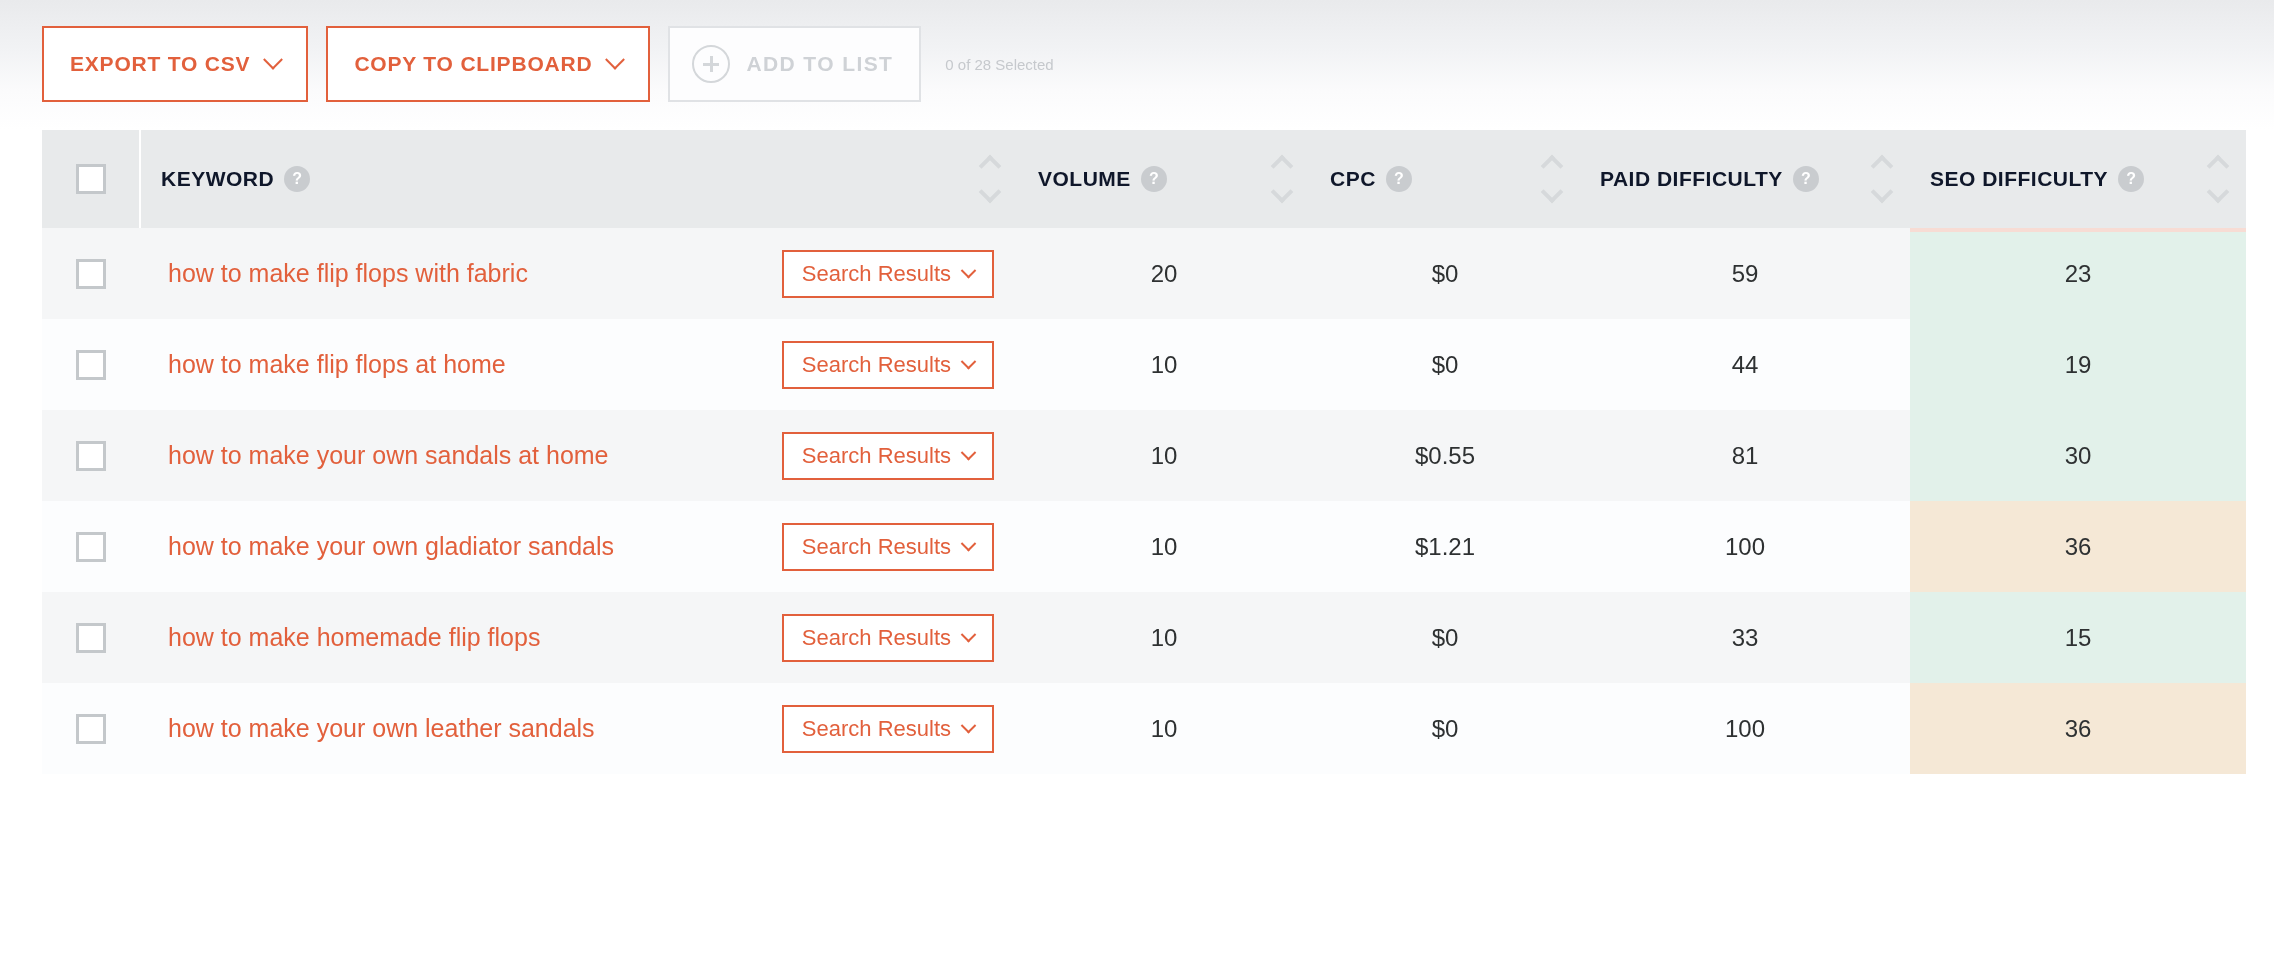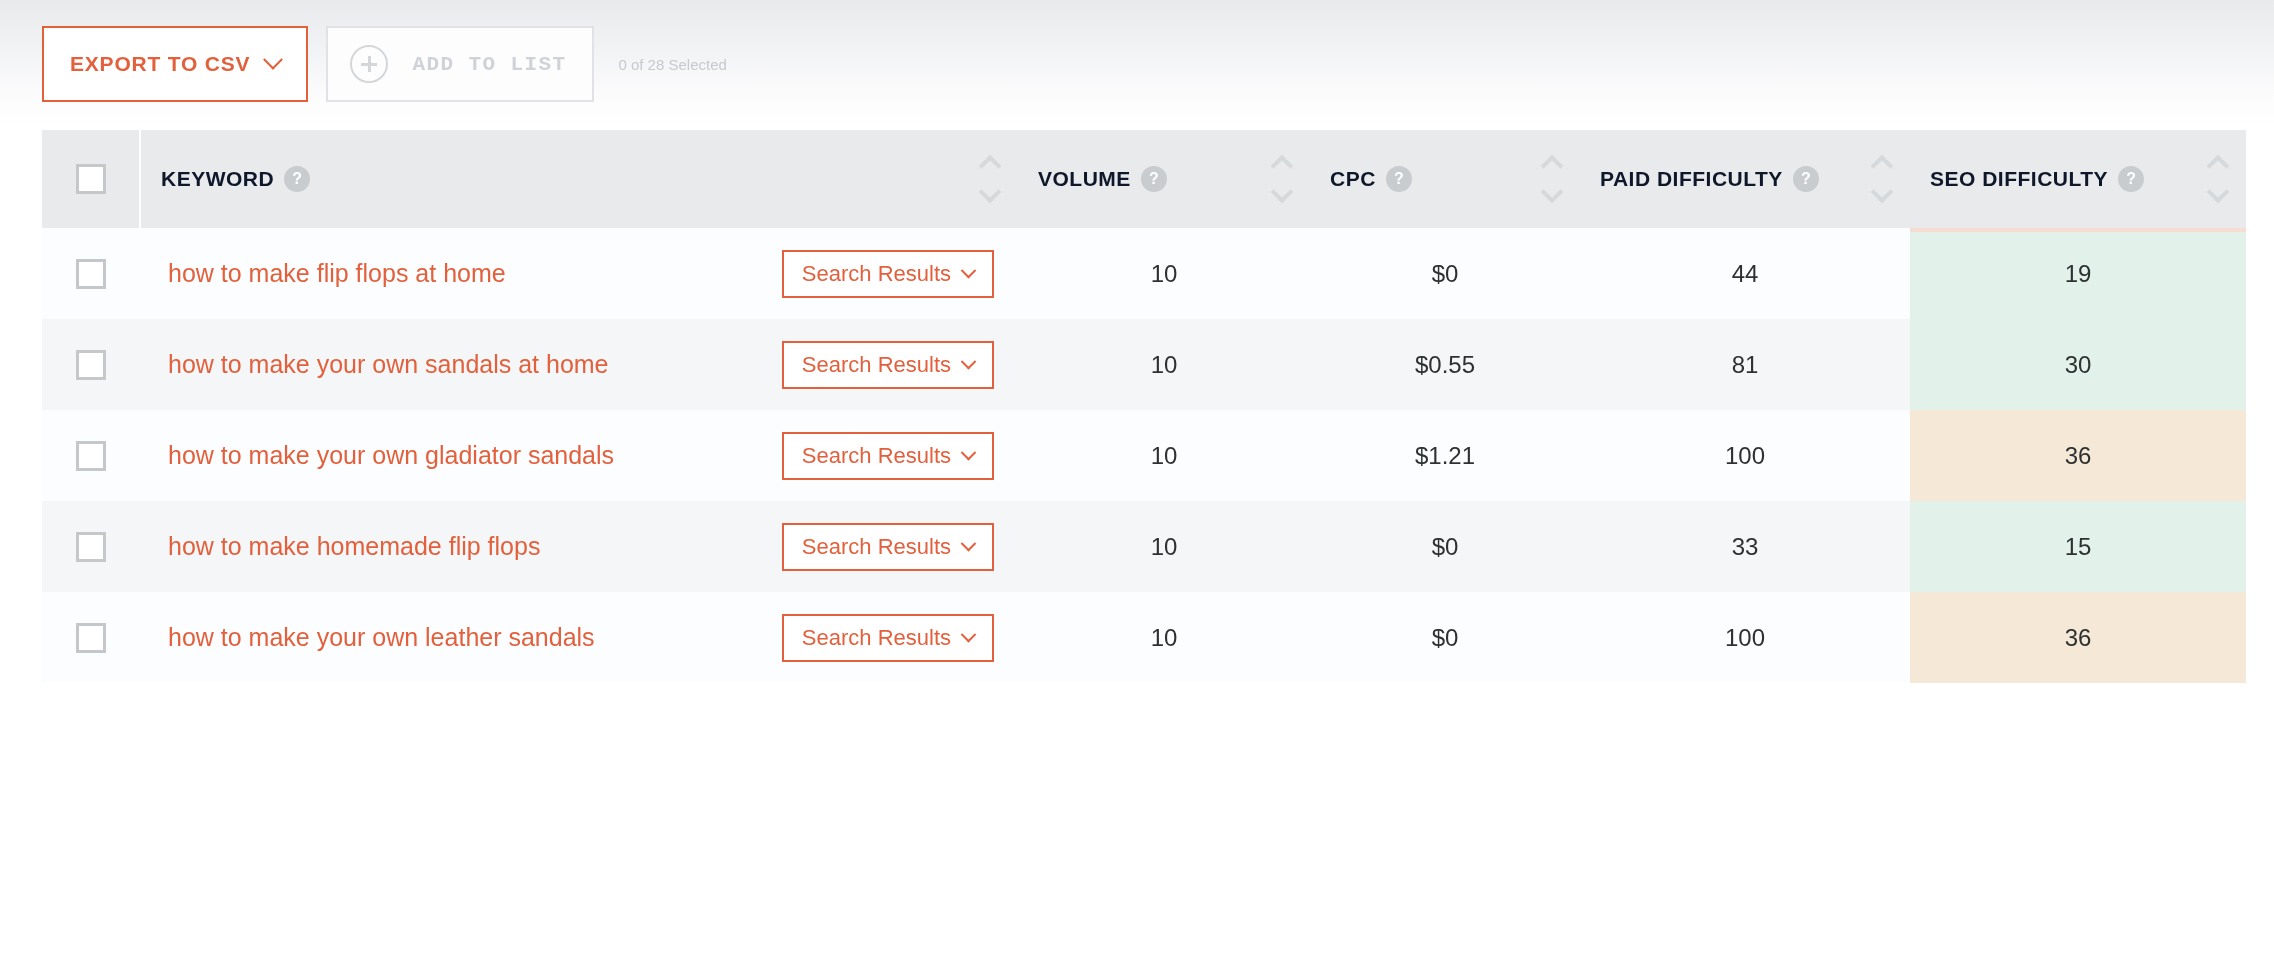--- a/index.html
+++ b/index.html
@@ -54,25 +54,24 @@
   .btn-add {
     height: 76px;
     border: 2px solid #e0e2e5;
     background: #fdfdfe;
     color: #cfd2d6;
     font-weight: bold;
     font-size: 21px;
     letter-spacing: 1.4px;
     display: flex;
     align-items: center;
-    gap: 24px;
+    gap: 16px;
     padding: 0 26px 0 22px;
     cursor: pointer;
     white-space: nowrap;
-    font-family: Liberation Mono, monospace;
   }
   .plus-circle {
     width: 38px; height: 38px;
     border: 2px solid #d4d7da;
     border-radius: 50%;
     position: relative;
     flex: 0 0 auto;
   }
   .plus-circle::before, .plus-circle::after {
     content: "";
@@ -238,20 +237,24 @@
 <body>
 
 <div class="toolbar-wrap">
   <div class="toolbar">
 
     <button class="btn btn-export">
       <span>EXPORT TO CSV</span>
       <span class="caret"></span>
     </button>
 
+    <button class="btn btn-copy">
+      <span>COPY TO CLIPBOARD</span>
+      <span class="caret"></span>
+    </button>
 
     <button class="btn-add">
       <span class="plus-circle"></span>
       <span>ADD TO LIST</span>
     </button>
 
     <div class="selected-count">0 of 28 Selected</div>
   </div>
 </div>
 
@@ -324,20 +327,36 @@
           <span class="sorter">
             <span class="chev up"></span>
             <span class="chev down"></span>
           </span>
         </div>
       </th>
     </tr>
   </thead>
 
   <tbody id="tbody">
+      <tr class="odd">
+        <td class="cell-check"><span class="checkbox"></span></td>
+        <td>
+          <div class="cell-keyword">
+            <a class="kw-link">how to make flip flops with fabric</a>
+            <button class="sr-btn">
+              <span>Search Results</span>
+              <span class="caret"></span>
+            </button>
+          </div>
+        </td>
+        <td class="num">20</td>
+        <td class="num">$0</td>
+        <td class="num">59</td>
+        <td class="seo green">23</td>
+      </tr>
       <tr class="even">
         <td class="cell-check"><span class="checkbox"></span></td>
         <td>
           <div class="cell-keyword">
             <a class="kw-link">how to make flip flops at home</a>
             <button class="sr-btn">
               <span>Search Results</span>
               <span class="caret"></span>
             </button>
           </div>

